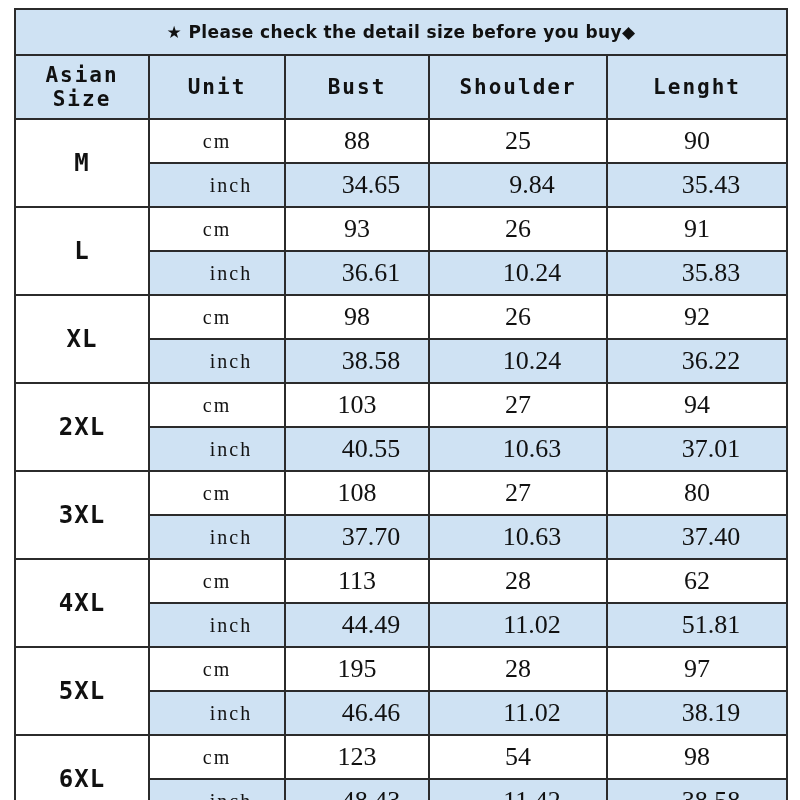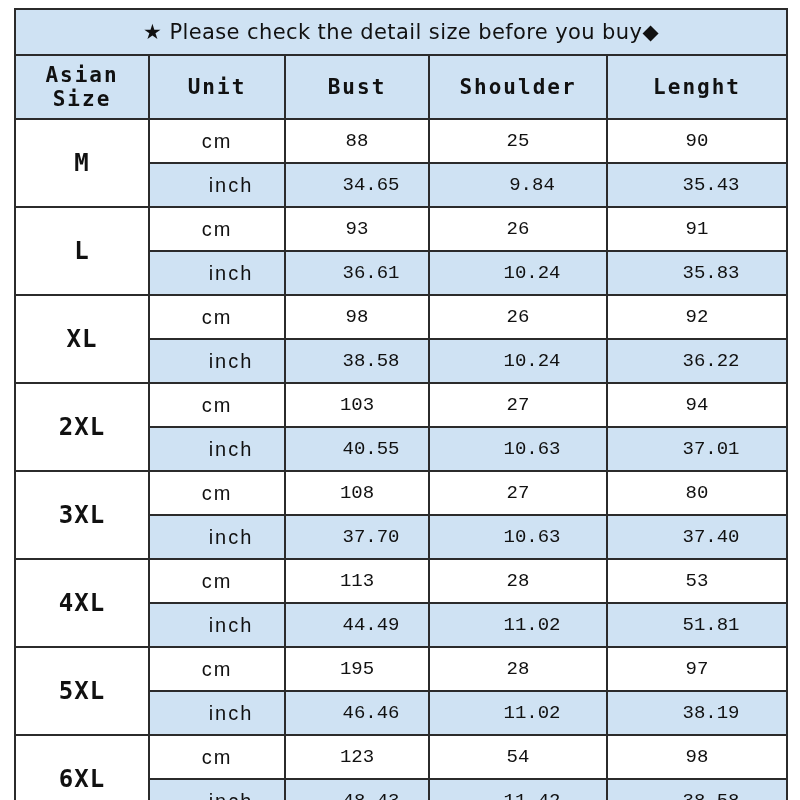--- a/index.html
+++ b/index.html
@@ -29,49 +29,49 @@
     border: 2px solid #2b2b2b;
     text-align: center;
     vertical-align: middle;
     padding: 0;
     color: #111111;
   }
   .banner {
     background: #cfe2f3;
     height: 44px;
     font-family: "DejaVu Sans", sans-serif;
-    font-size: 21px;
-    font-weight: normal;
+    font-size: 17px;
+    font-weight: bold;
     letter-spacing: 0.4px;
     white-space: nowrap;
   }
   .head-cell {
     background: #cfe2f3;
     height: 62px;
     font-family: "DejaVu Sans Mono", monospace;
     font-size: 21px;
     font-weight: bold;
     letter-spacing: 2px;
   }
   .head-cell.two-line { line-height: 1.15; }
   .size-cell {
     background: #ffffff;
     font-family: "DejaVu Sans Mono", monospace;
     font-size: 24px;
     font-weight: bold;
     letter-spacing: 1px;
   }
   .unit-cell {
-    font-family: Liberation Sans, sans-serif;
+    font-family: Liberation Serif, serif;
     font-size: 20px;
     letter-spacing: 2px;
   }
   .val-cell {
-    font-family: Liberation Mono, monospace;
-    font-size: 19px;
+    font-family: Liberation Serif, serif;
+    font-size: 26px;
   }
   tr.row-cm td { background: #ffffff; height: 42px; }
   tr.row-inch td { background: #cfe2f3; height: 42px; padding-left: 28px; }
   tr.row-cm td.size-cell, tr.row-inch td.size-cell { background: #ffffff; }
   col.c-size { width: 134px; }
   col.c-unit { width: 136px; }
   col.c-bust { width: 144px; }
   col.c-shoulder { width: 178px; }
   col.c-length { width: 180px; }
 </style>
@@ -164,21 +164,21 @@
           <td class="unit-cell">inch</td>
           <td class="val-cell">37.70</td>
           <td class="val-cell">10.63</td>
           <td class="val-cell">37.40</td>
         </tr>
         <tr class="row-cm">
           <td class="size-cell" rowspan="2">4XL</td>
           <td class="unit-cell">cm</td>
           <td class="val-cell">113</td>
           <td class="val-cell">28</td>
-          <td class="val-cell">53</td>
+          <td class="val-cell">62</td>
         </tr>
         <tr class="row-inch">
           <td class="unit-cell">inch</td>
           <td class="val-cell">44.49</td>
           <td class="val-cell">11.02</td>
           <td class="val-cell">51.81</td>
         </tr>
         <tr class="row-cm">
           <td class="size-cell" rowspan="2">5XL</td>
           <td class="unit-cell">cm</td>

